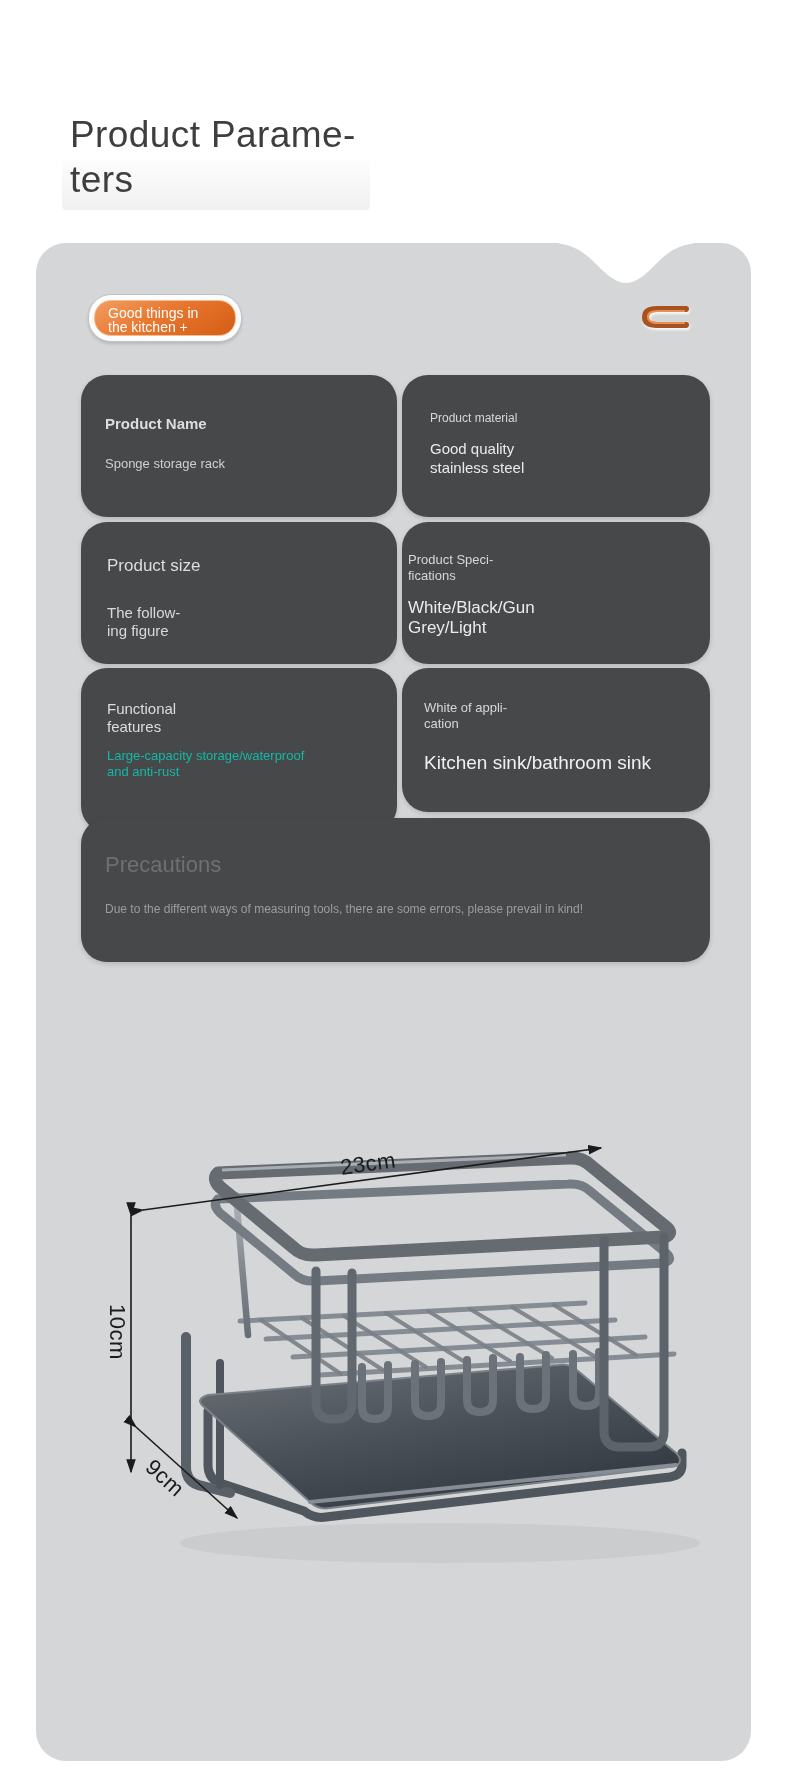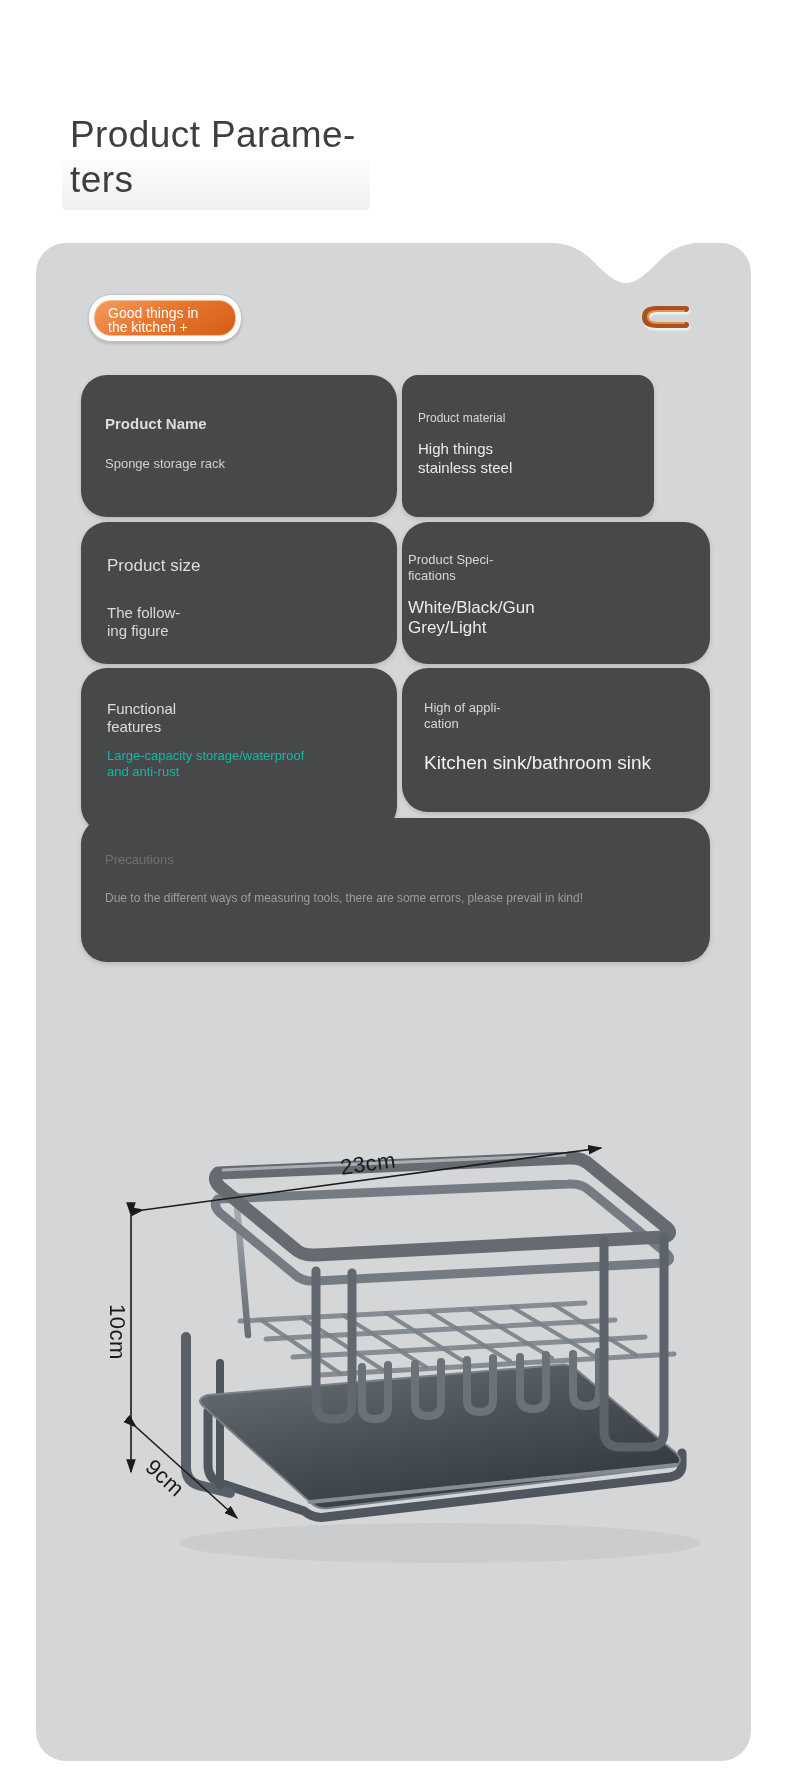--- a/index.html
+++ b/index.html
@@ -28,34 +28,34 @@
 
   
   .clip{position:absolute;left:604px;top:60px;width:50px;height:28px;
     filter:drop-shadow(1px 2px 1px rgba(255,255,255,.9));}
 
   
   .box{position:absolute;background:#46484a;border-radius:26px;box-sizing:border-box;
     box-shadow:0 2px 5px rgba(0,0,0,.15);}
   .box .label span,.box .value span{display:block;}
   #b0{left:45px;top:132px;width:316px;height:142px;padding:40px 0 0 24px;}
-  #b1{left:366px;top:132px;width:252px;height:142px;padding:36px 0 0 16px;border-radius:16px;}
+  #b1{left:366px;top:132px;width:308px;height:142px;padding:36px 0 0 28px;}
   #b2{left:45px;top:279px;width:316px;height:142px;padding:34px 0 0 26px;}
   #b3{left:366px;top:279px;width:308px;height:142px;padding:30px 0 0 6px;}
   #b4{left:45px;top:425px;width:316px;height:164px;padding:32px 0 0 26px;}
   #b5{left:366px;top:425px;width:308px;height:144px;padding:32px 0 0 22px;}
   #prec{left:45px;top:575px;width:629px;height:144px;padding:34px 0 0 24px;}
 
   #b0 .label{font-size:15px;color:#dcdddd;font-weight:bold;}      #b0 .value{font-size:13px;color:#cfd0d1;margin-top:24px;}
   #b1 .label{font-size:12px;color:#d6d7d8;}      #b1 .value{font-size:15px;line-height:19px;color:#e9eaea;margin-top:14px;}
   #b2 .label{font-size:17px;color:#dcdddd;}      #b2 .value{font-size:15px;line-height:18px;color:#d8d9da;margin-top:28px;}
   #b3 .label{font-size:13px;line-height:16px;color:#d6d7d8;} #b3 .value{font-size:17px;line-height:20px;color:#ebecec;margin-top:14px;}
   #b4 .label{font-size:15px;line-height:18px;color:#dcdddd;} #b4 .value{font-size:13px;line-height:16px;color:#14b8a6;margin-top:12px;}
   #b5 .label{font-size:13px;line-height:16px;color:#d6d7d8;} #b5 .value{font-size:19px;color:#f0f0f0;margin-top:20px;}
-  #prec .label{font-size:13px;color:#6e7071;}    #prec .value{font-size:12px;color:#9c9d9e;margin-top:24px;}
+  #prec .label{font-size:22px;color:#6e7071;}    #prec .value{font-size:12px;color:#9c9d9e;margin-top:24px;}
 
   
   .figure{position:absolute;left:54px;top:760px;width:620px;height:580px;}
   .dim-text{font-size:22px;fill:#1b1b1b;letter-spacing:.5px;font-family:"Liberation Sans",sans-serif;}
 </style>
 </head>
 <body>
 
 <div class="title-band"></div>
 <h1 class="page-title" style="margin:0;font-weight:400;">
@@ -91,21 +91,21 @@
       <span></span>
     </div>
   </div>
 
   <div class="box" id="b1">
     <div class="label">
       <span>Product material</span>
       <span></span>
     </div>
     <div class="value">
-      <span>High things</span>
+      <span>Good quality</span>
       <span>stainless steel</span>
     </div>
   </div>
 
   <div class="box" id="b2">
     <div class="label">
       <span>Product size</span>
       <span></span>
     </div>
     <div class="value">
@@ -131,21 +131,21 @@
       <span>features</span>
     </div>
     <div class="value">
       <span>Large-capacity storage/waterproof</span>
       <span>and anti-rust</span>
     </div>
   </div>
 
   <div class="box" id="b5">
     <div class="label">
-      <span>High of appli-</span>
+      <span>White of appli-</span>
       <span>cation</span>
     </div>
     <div class="value">
       <span>Kitchen sink/bathroom sink</span>
       <span></span>
     </div>
   </div>
 
   <div class="box" id="prec">
     <div class="label">Precautions</div>

